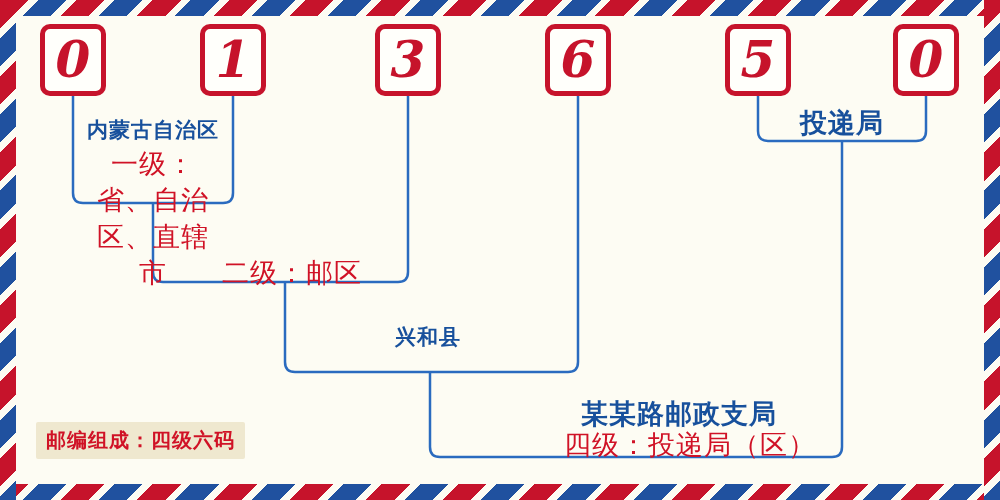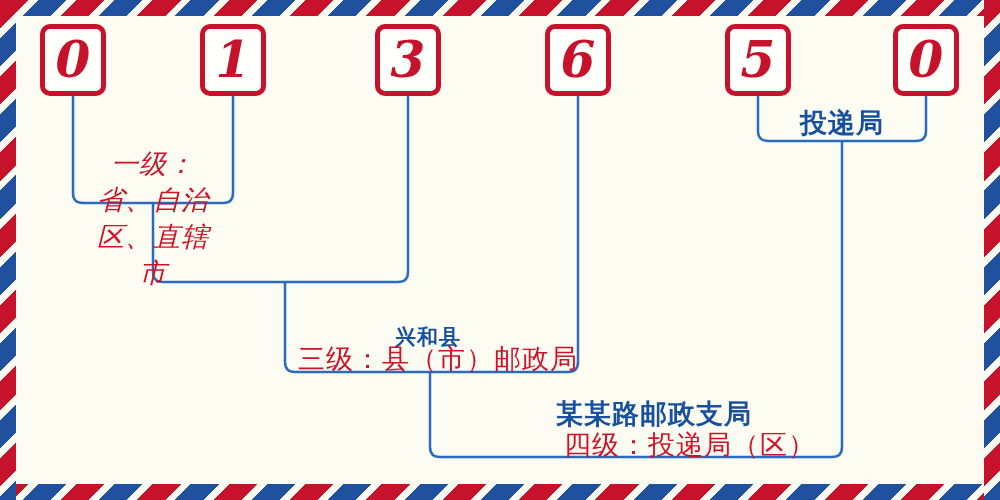--- a/index.html
+++ b/index.html
@@ -44,25 +44,25 @@
   .connectors { position:absolute; left:0; top:0; width:1000px; height:500px; }
   .connectors path { fill:none; stroke:var(--line-blue,#2a6bbf); stroke-width:2.5; }
 
   
   .lbl { position:absolute; white-space:nowrap; font-size:27px; letter-spacing:1px; }
   .blue { color:var(--label-blue,#17509c); font-weight:bold; }
   .red  { color:var(--label-red,#d01226); }
 
   .region1 { left:153px; top:116px; transform:translateX(-50%); font-size:21px; }
   .label1  { left:153px; top:146px; transform:translateX(-50%); width:130px;
-             white-space:normal; text-align:center; line-height:1.35;font-style:italic; }
+             white-space:normal; text-align:center; line-height:1.35; }
   .label2  { left:222px; top:255px; }
   .region3 { left:428px; top:323px; transform:translateX(-50%); font-size:21px; }
   .label3  { left:438px; top:341px; transform:translateX(-50%); }
-  .region4 { left:556px; top:396px; }
+  .region4 { left:581px; top:396px; }
   .label4  { left:556px; top:427px;margin-left:8px; }
   .delivery{ left:842px; top:105px; transform:translateX(-50%); }
 
   .pill { position:absolute; left:36px; top:422px; padding:5px 10px;
           background:var(--note-background,#efe8cf); border-radius:2px;
           font-size:20px; font-weight:bold; letter-spacing:1px;
           color:var(--label-red,#d01226); }
 </style>
 </head>
 <body>
@@ -94,21 +94,23 @@
   <div class="digit-box d4">
     <span class="digit">6</span>
   </div>
   <div class="digit-box d5">
     <span class="digit">5</span>
   </div>
   <div class="digit-box d6">
     <span class="digit">0</span>
   </div>
 
+  <div class="lbl blue region1">内蒙古自治区</div>
   <div class="lbl red label1">一级：省、自治区、直辖市</div>
+  <div class="lbl red label2">二级：邮区</div>
   <div class="lbl blue region3">兴和县</div>
-  <div class="lbl red label3">三级：县（市）邮政局</div>
   <div class="lbl blue region4">某某路邮政支局</div>
   <div class="lbl red label4">四级：投递局（区）</div>
   <div class="lbl blue delivery">投递局</div>
 
+  <div class="pill">邮编组成：四级六码</div>
 
 </div>
 
 </body></html>

